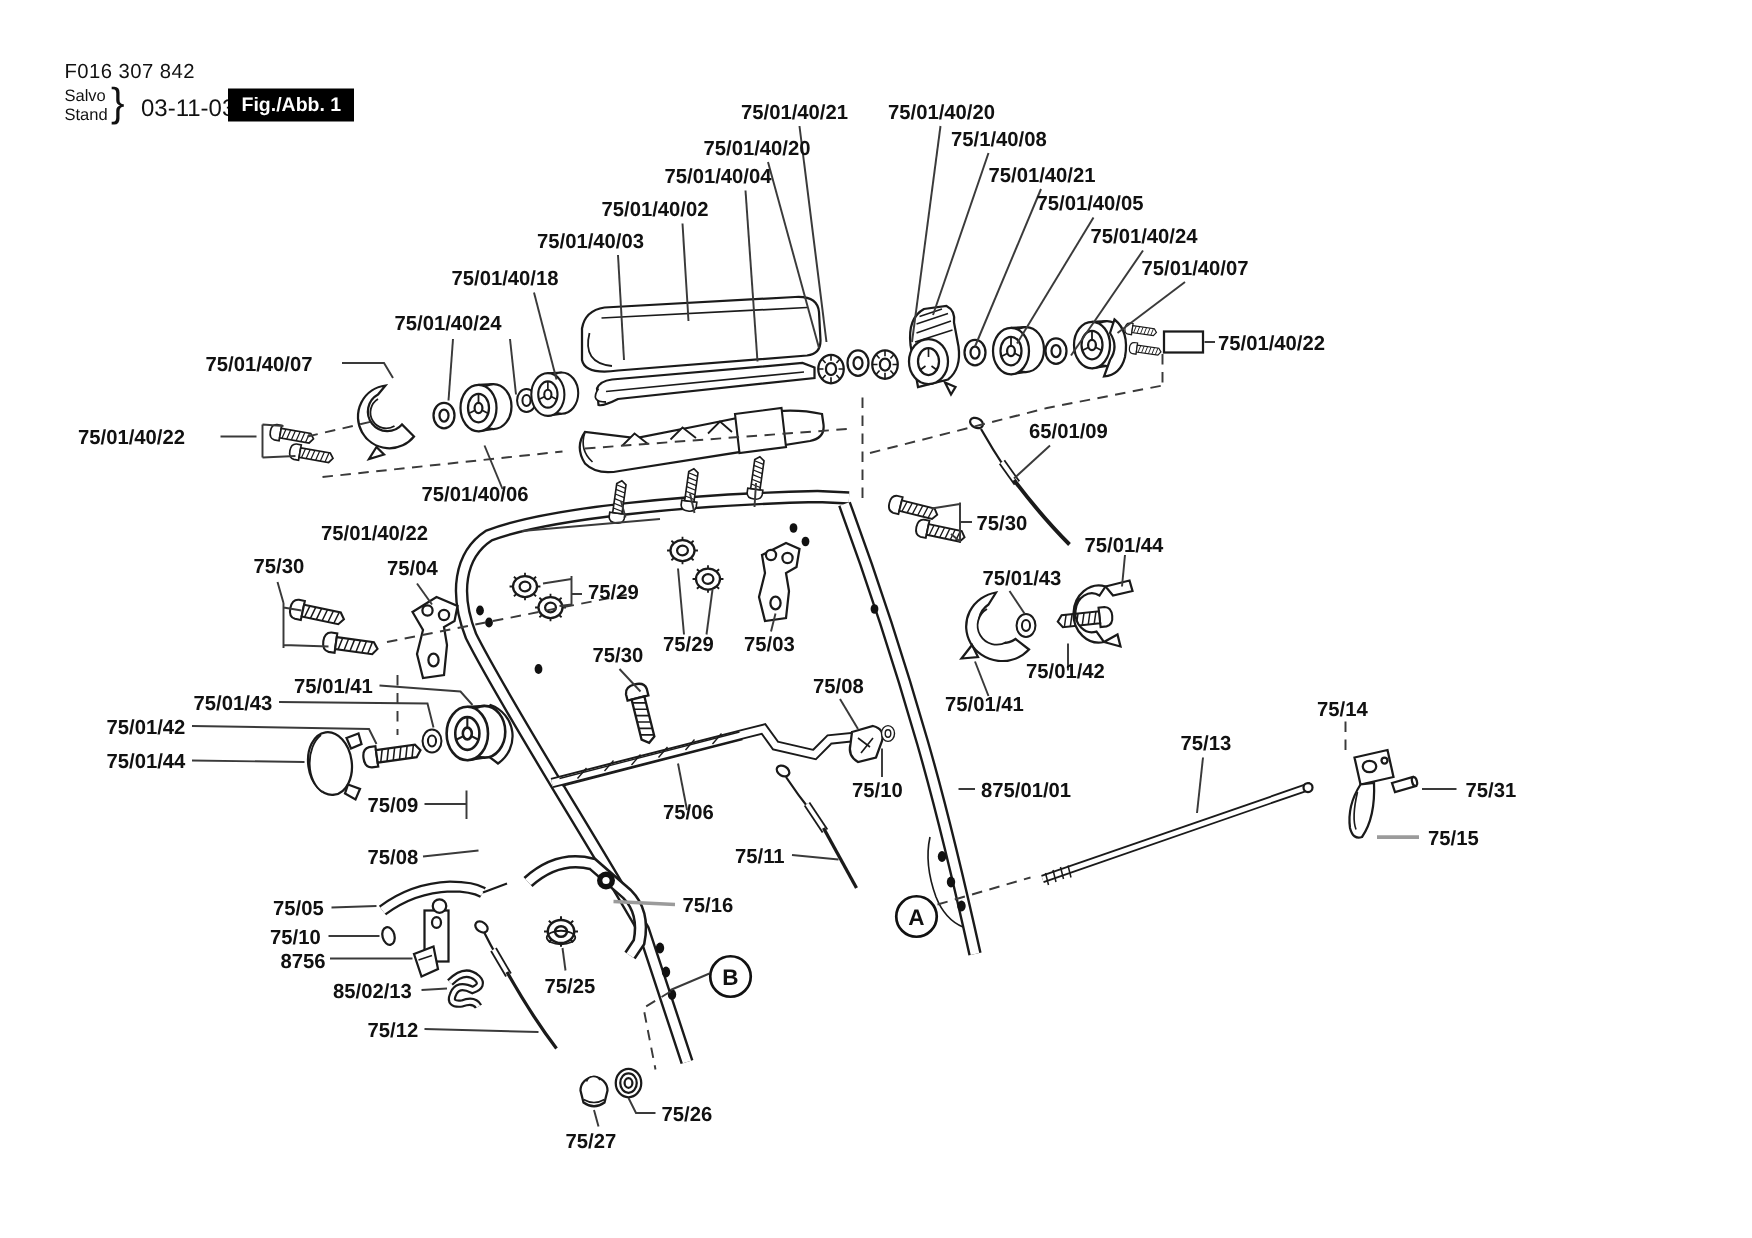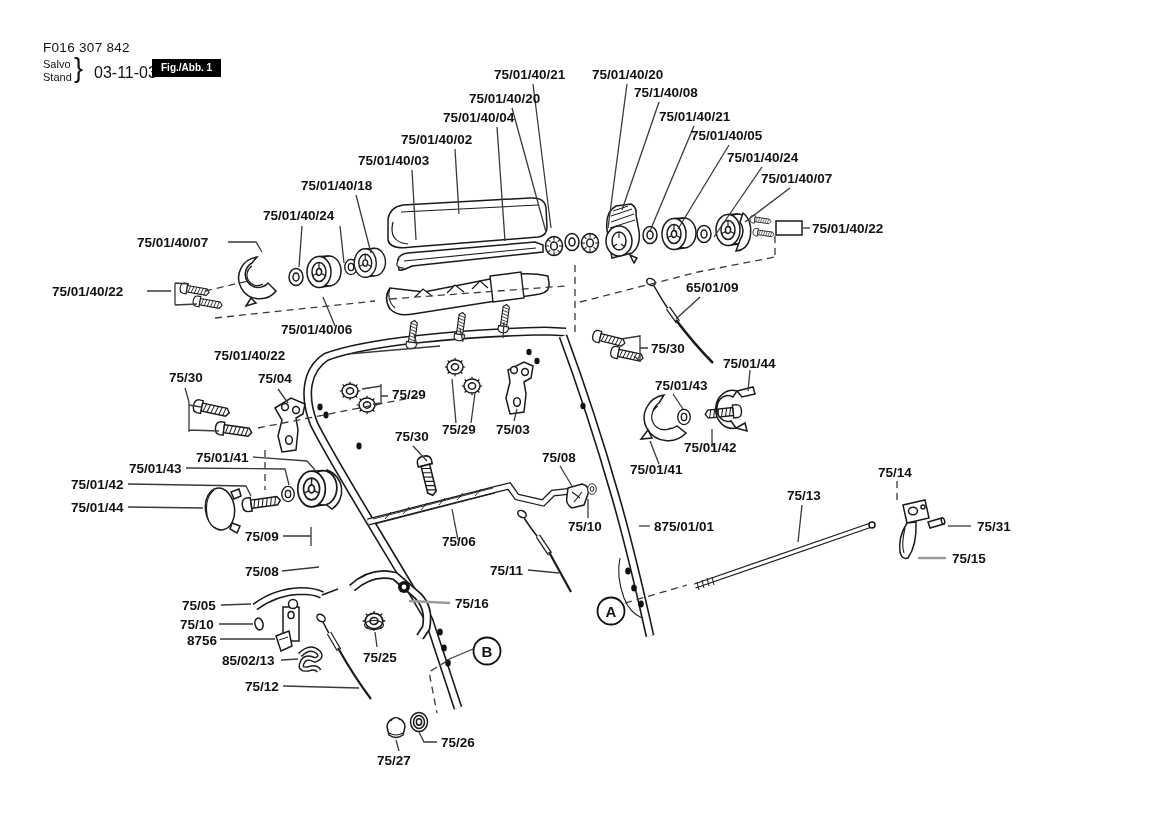--- a/index.html
+++ b/index.html
@@ -5,21 +5,21 @@
   html,body{margin:0;padding:0;background:#fff;}
   #page{position:relative;width:1168px;height:825px;background:#fff;overflow:hidden;
         font-family:"Liberation Sans",sans-serif;color:#111;}
   #diagram{position:absolute;left:0;top:0;}
   .hdr{position:absolute;z-index:5;}
   #doc-number{left:43px;top:40px;font-size:13.5px;letter-spacing:.3px;}
   #stand-block{left:43px;top:58px;font-size:11px;line-height:12.5px;}
   #brace{left:74px;top:53px;font-size:27px;font-weight:400;}
   #date{left:94px;top:64px;font-size:16px;}
   #fig-badge{left:152px;top:59px;background:#000;color:#fff;font-weight:bold;
-             font-size:10px;padding:3px 9px 4px 9px;}
+             font-size:13px;padding:3px 9px 4px 9px;}
   #footer{position:absolute;left:43px;top:725px;font-size:11.5px;line-height:13.2px;z-index:5;}
   #labels-layer text{font-family:"Liberation Sans",sans-serif;font-weight:bold;
                      font-size:13.5px;fill:#111;}
   .callout-letter{font-family:"Liberation Sans",sans-serif;font-weight:bold;font-size:15px;fill:#111;}
 </style>
 </head>
 <body>
 
 <div id="page">
 

